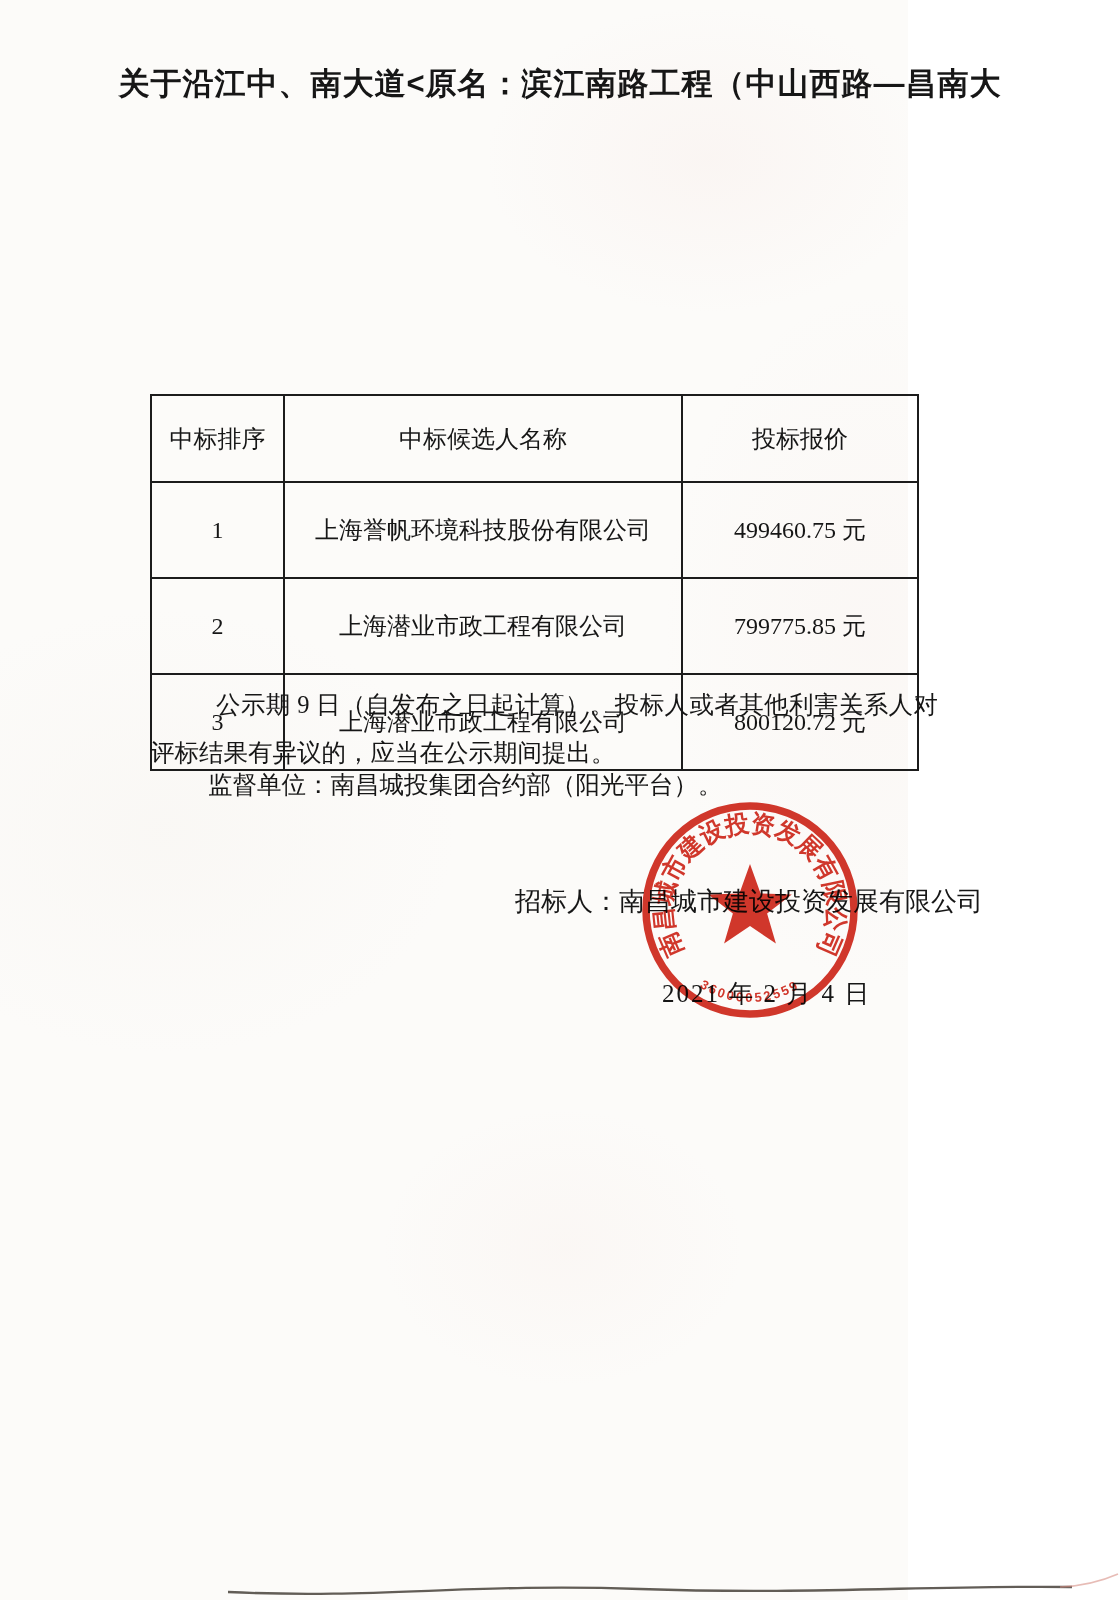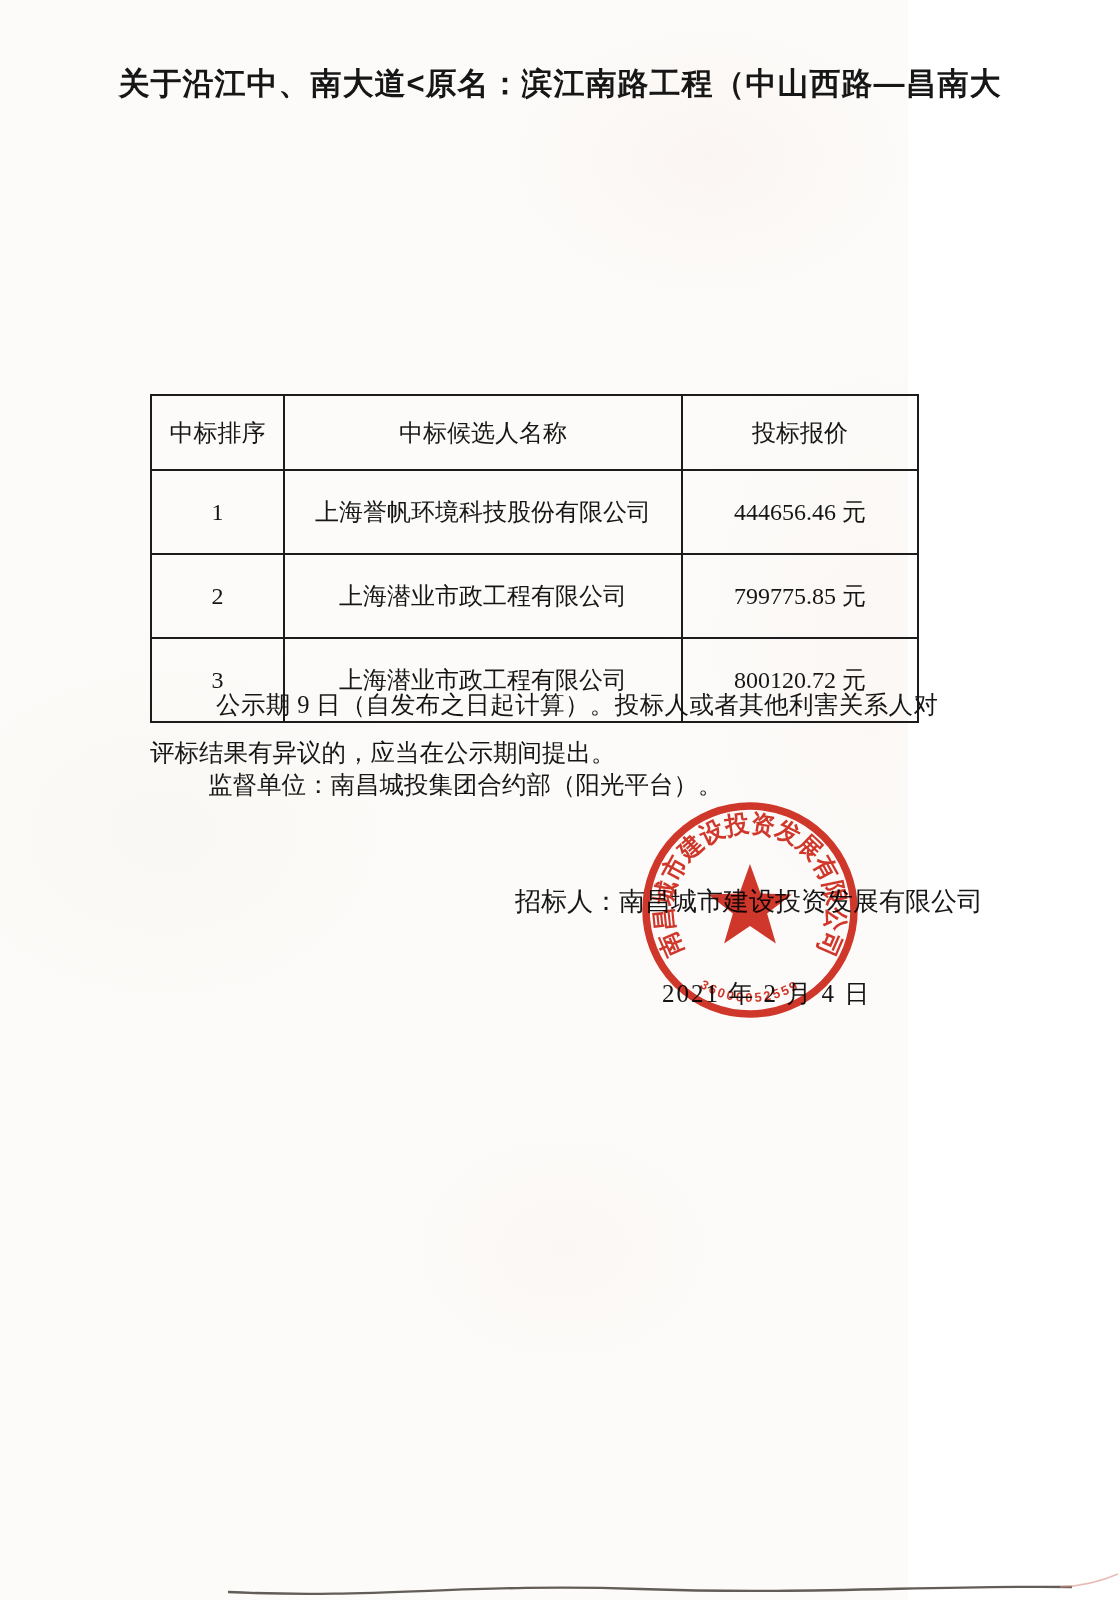--- a/index.html
+++ b/index.html
@@ -37,21 +37,21 @@
   .line-tel{top:781px;}
   table.bid{
     position:absolute;top:394px;left:150px;
     border-collapse:collapse;table-layout:fixed;
     width:769px;
   }
   table.bid th, table.bid td{
     border:2px solid #1c1c1c;
     text-align:center;vertical-align:middle;
     font-size:24px;font-weight:400;
-    padding:10px;
+    padding:16px;
   }
   table.bid th{height:53px;}
   table.bid td{height:62px;}
   td.cell-name{padding-top:12px;height:50px;border-radius:18px;}
   .col-rank{width:133px;}
   .col-name{width:398px;}
   .col-price{width:236px;}
   .tenderer{
     position:absolute;top:884px;left:515px;
     font-size:26px;white-space:nowrap;
@@ -91,21 +91,21 @@
       <tr>
         <th>中标排序</th>
         <th>中标候选人名称</th>
         <th>投标报价</th>
       </tr>
     </thead>
     <tbody>
       <tr>
         <td>1</td>
         <td class="cell-name">上海誉帆环境科技股份有限公司</td>
-        <td>444656.46 元</td>
+        <td>499460.75 元</td>
       </tr>
       <tr>
         <td>2</td>
         <td class="cell-name">上海潜业市政工程有限公司</td>
         <td>799775.85 元</td>
       </tr>
       <tr>
         <td>3</td>
         <td class="cell-name">上海潜业市政工程有限公司</td>
         <td>800120.72 元</td>

